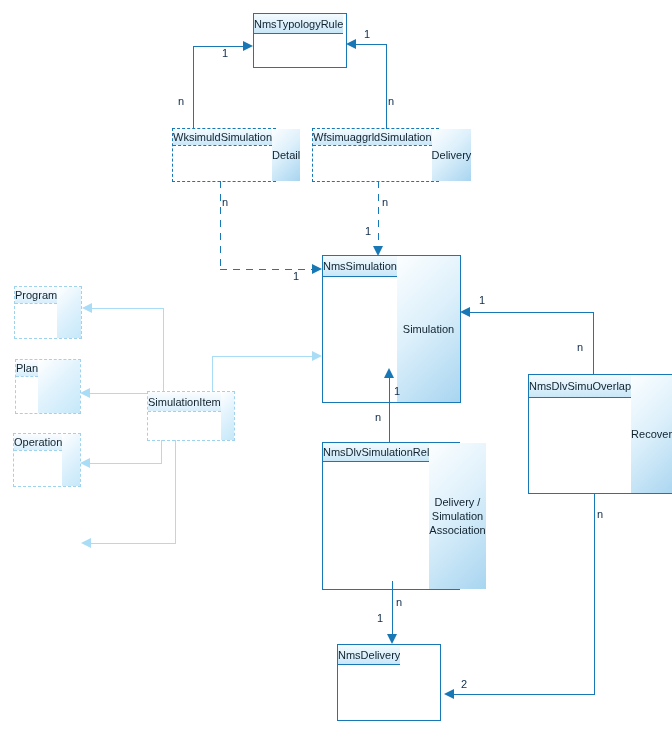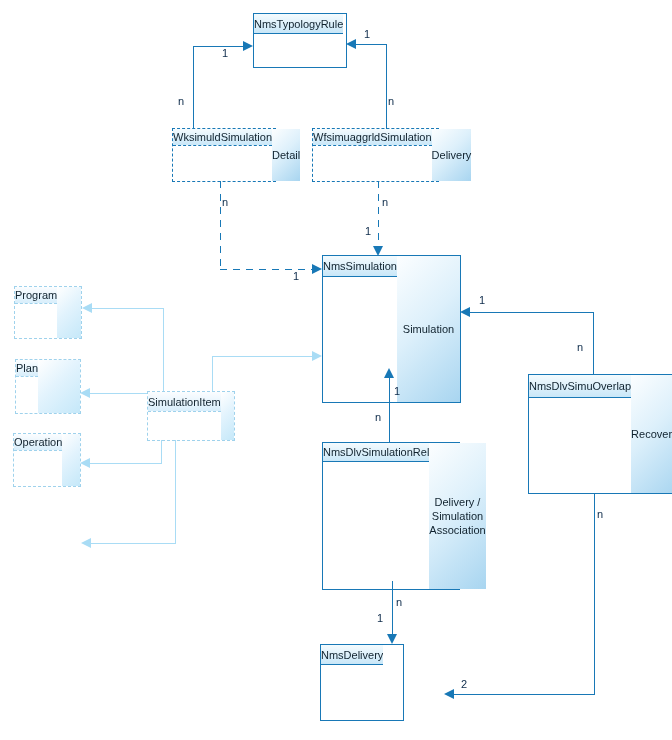--- a/index.html
+++ b/index.html
@@ -139,21 +139,21 @@
     <div class="ebody">Recovery</div>
   </div>
 
   <div class="entity solid" style="left:322px;top:442px;width:138px;height:148px">
     <div class="etitle" style="height:19px">NmsDlvSimulationRel</div>
     <div class="ebody">Delivery /
 Simulation
 Association</div>
   </div>
 
-  <div class="entity solid" style="left:320px;top:644px;width:84px;height:77px">
+  <div class="entity solid" style="left:337px;top:644px;width:104px;height:77px">
     <div class="etitle" style="height:20px">NmsDelivery</div>
   </div>
 
   <span class="mult" style="left:222px;top:47px">1</span>
   <span class="mult" style="left:178px;top:95px">n</span>
   <span class="mult" style="left:364px;top:28px">1</span>
   <span class="mult" style="left:388px;top:95px">n</span>
   <span class="mult" style="left:222px;top:196px">n</span>
   <span class="mult" style="left:293px;top:270px">1</span>
   <span class="mult" style="left:382px;top:196px">n</span>

